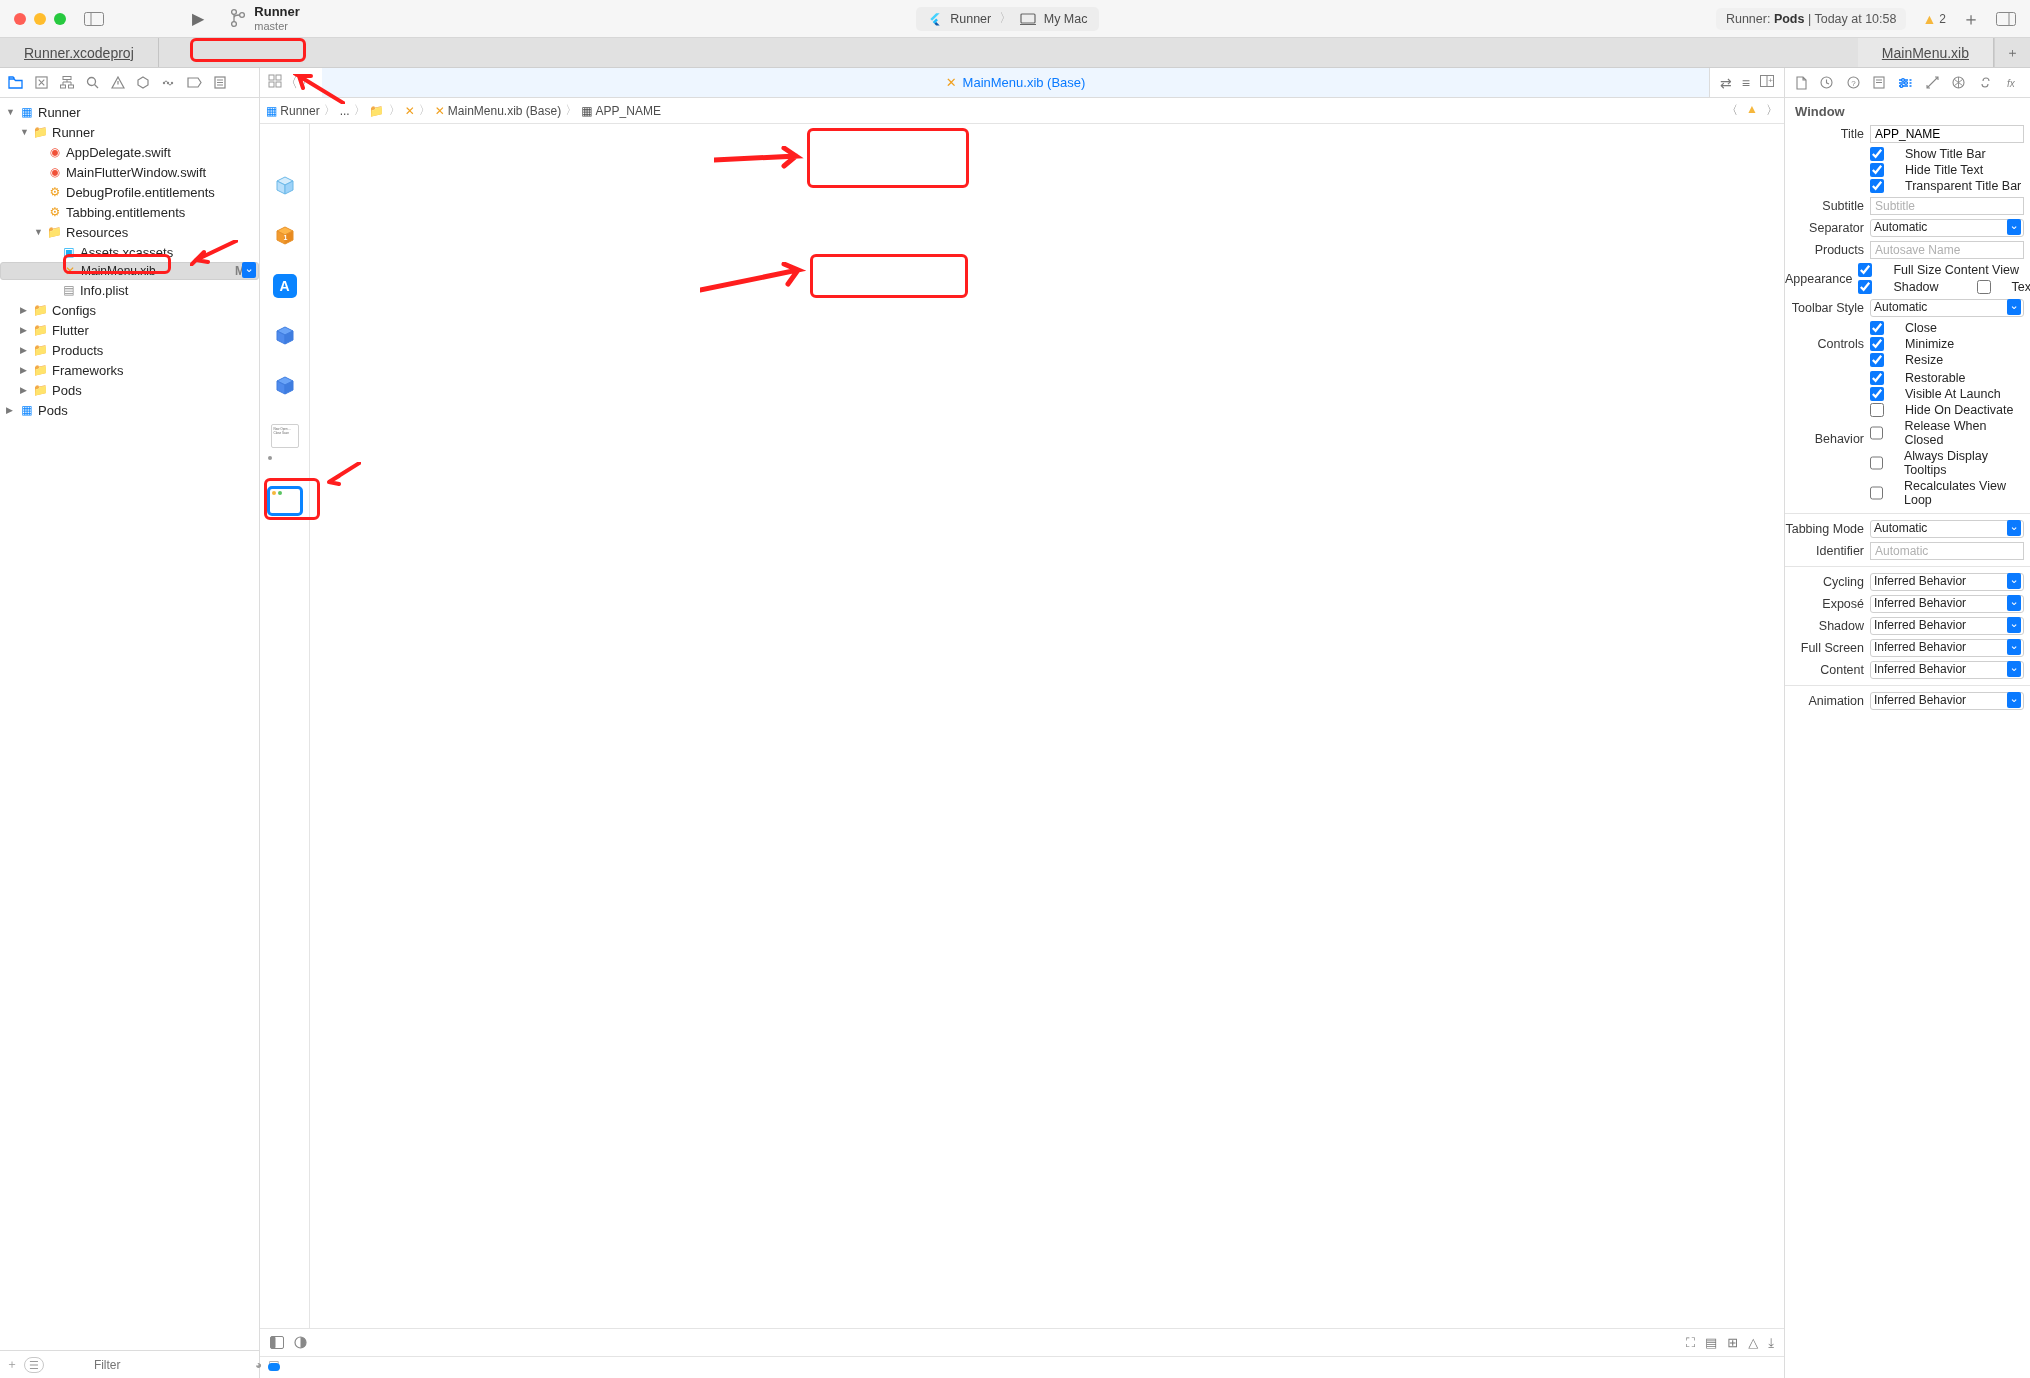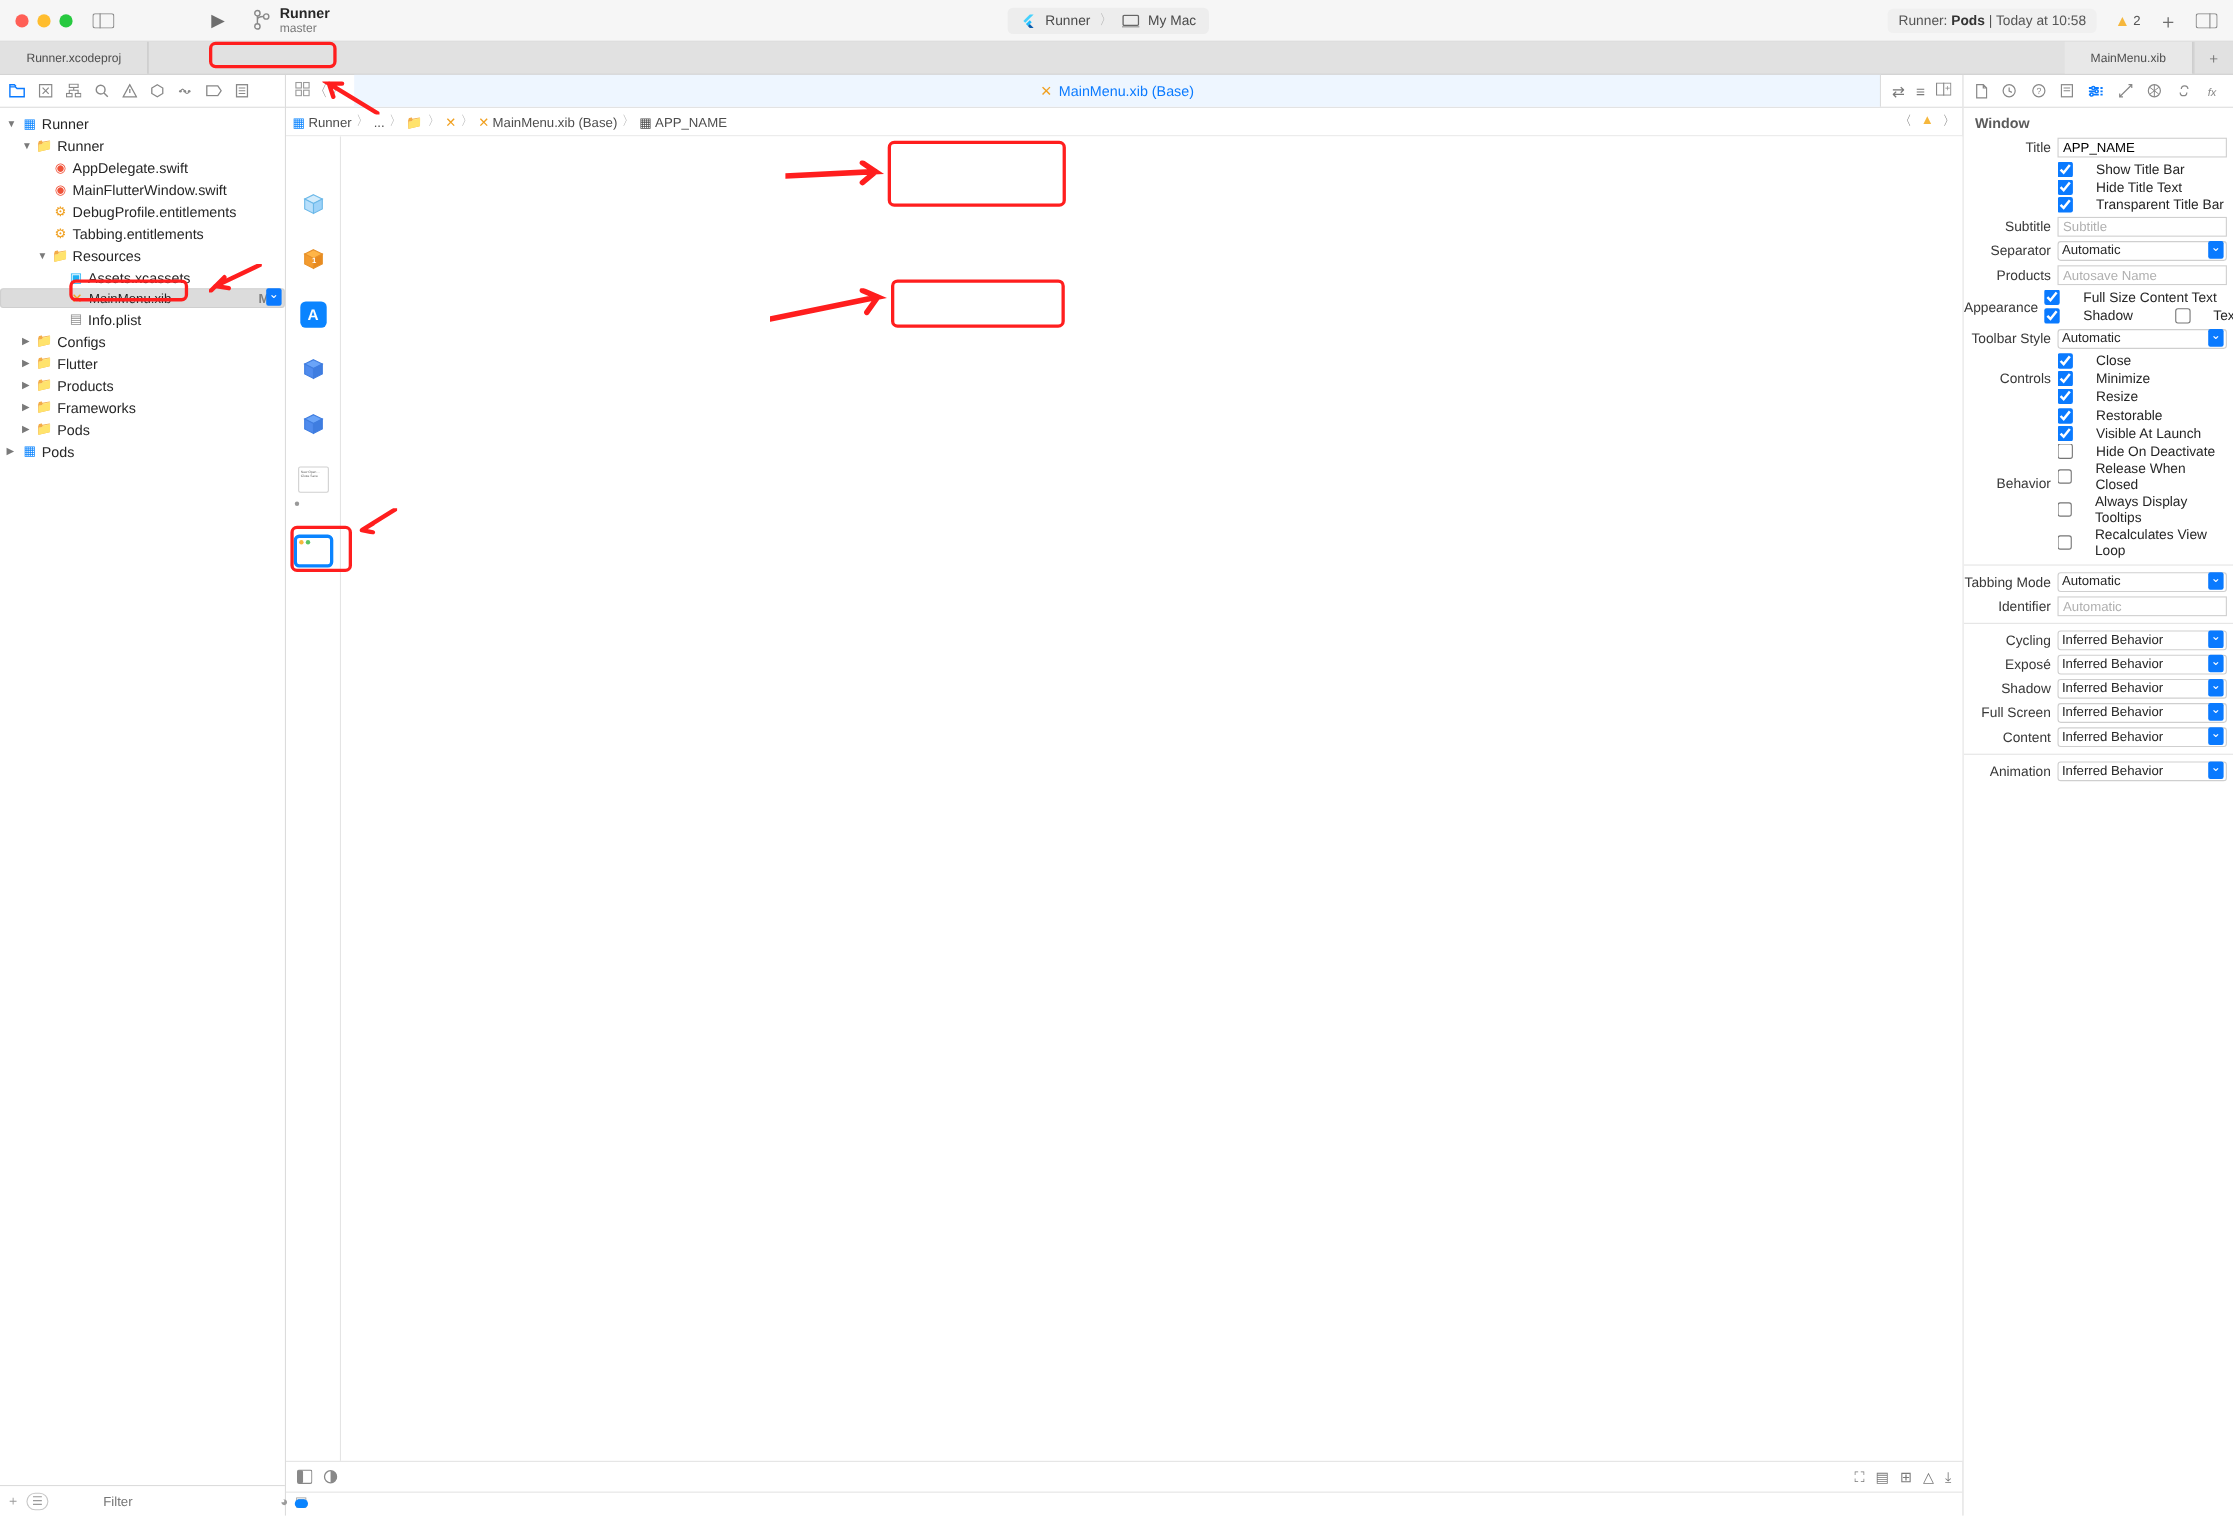--- a/index.html
+++ b/index.html
@@ -22,21 +22,21 @@
 .scheme .flutter { width: 14px; height: 14px; }
 .scheme .sep { color: #b0b0b0; }
 .status-pill { padding: 4px 10px; background: #f0f0f0; border-radius: 5px; font-size: 12.5px; color: #555; }
 .status-pill b { color: #333; font-weight: 600; }
 .warn-badge { display: flex; align-items: center; gap: 3px; font-size: 12px; color: #555; }
 .warn-badge .tri { color: #f6b73c; font-size: 14px; }
 .tb-right { display: flex; align-items: center; gap: 16px; color: #6e6e6e; }
 
 
 .proj-tabs { height: 30px; background: #e1e1e1; border-bottom: 1px solid #cfcfcf; display: flex; }
-.ptab { padding: 0 24px; display: flex; align-items: center; font-size: 11px; color: #4d4d4d; background: #d6d6d6; border-right: 1px solid #c4c4c4; }
+.ptab { padding: 0 24px; display: flex; align-items: center; font-size: 14px; color: #4d4d4d; background: #d6d6d6; border-right: 1px solid #c4c4c4; text-decoration: underline; }
 .ptab.cur { background: #e1e1e1; }
 .ptab-spacer { flex: 1; }
 .ptab-add { width: 36px; display: flex; align-items: center; justify-content: center; border-left: 1px solid #cfcfcf; color: #6e6e6e; }
 
 
 .cols { display: flex; height: calc(100vh - 68px); }
 
 
 .nav-col { width: 260px; border-right: 1px solid #dcdcdc; display: flex; flex-direction: column; }
 .nav-icons { height: 30px; border-bottom: 1px solid #dcdcdc; display: flex; align-items: center; padding: 0 8px; gap: 12px; color: #7a7a7a; font-size: 14px; }
@@ -558,21 +558,21 @@
       <div class="insp-row">
         <div class="insp-lbl">Products</div>
         <div class="insp-ctl"><input class="txtf" placeholder="Autosave Name" style=""></div>
       </div>
 
       <div class="insp-row">
         <div class="insp-lbl">Appearance</div>
         <div class="insp-ctl">
           <label class="ckrow">
               <input type="checkbox" checked="" style="">
-              <span>Full Size Content Text</span>
+              <span>Full Size Content View</span>
             </label>
           <div class="ckrow pair">
             <label class="ckrow">
                 <input type="checkbox" checked="" style="">
                 <span>Shadow</span>
               </label>
             <span class="gap2"></span>
             <label class="ckrow">
                 <input type="checkbox" style="">
                 <span>Textured</span>

